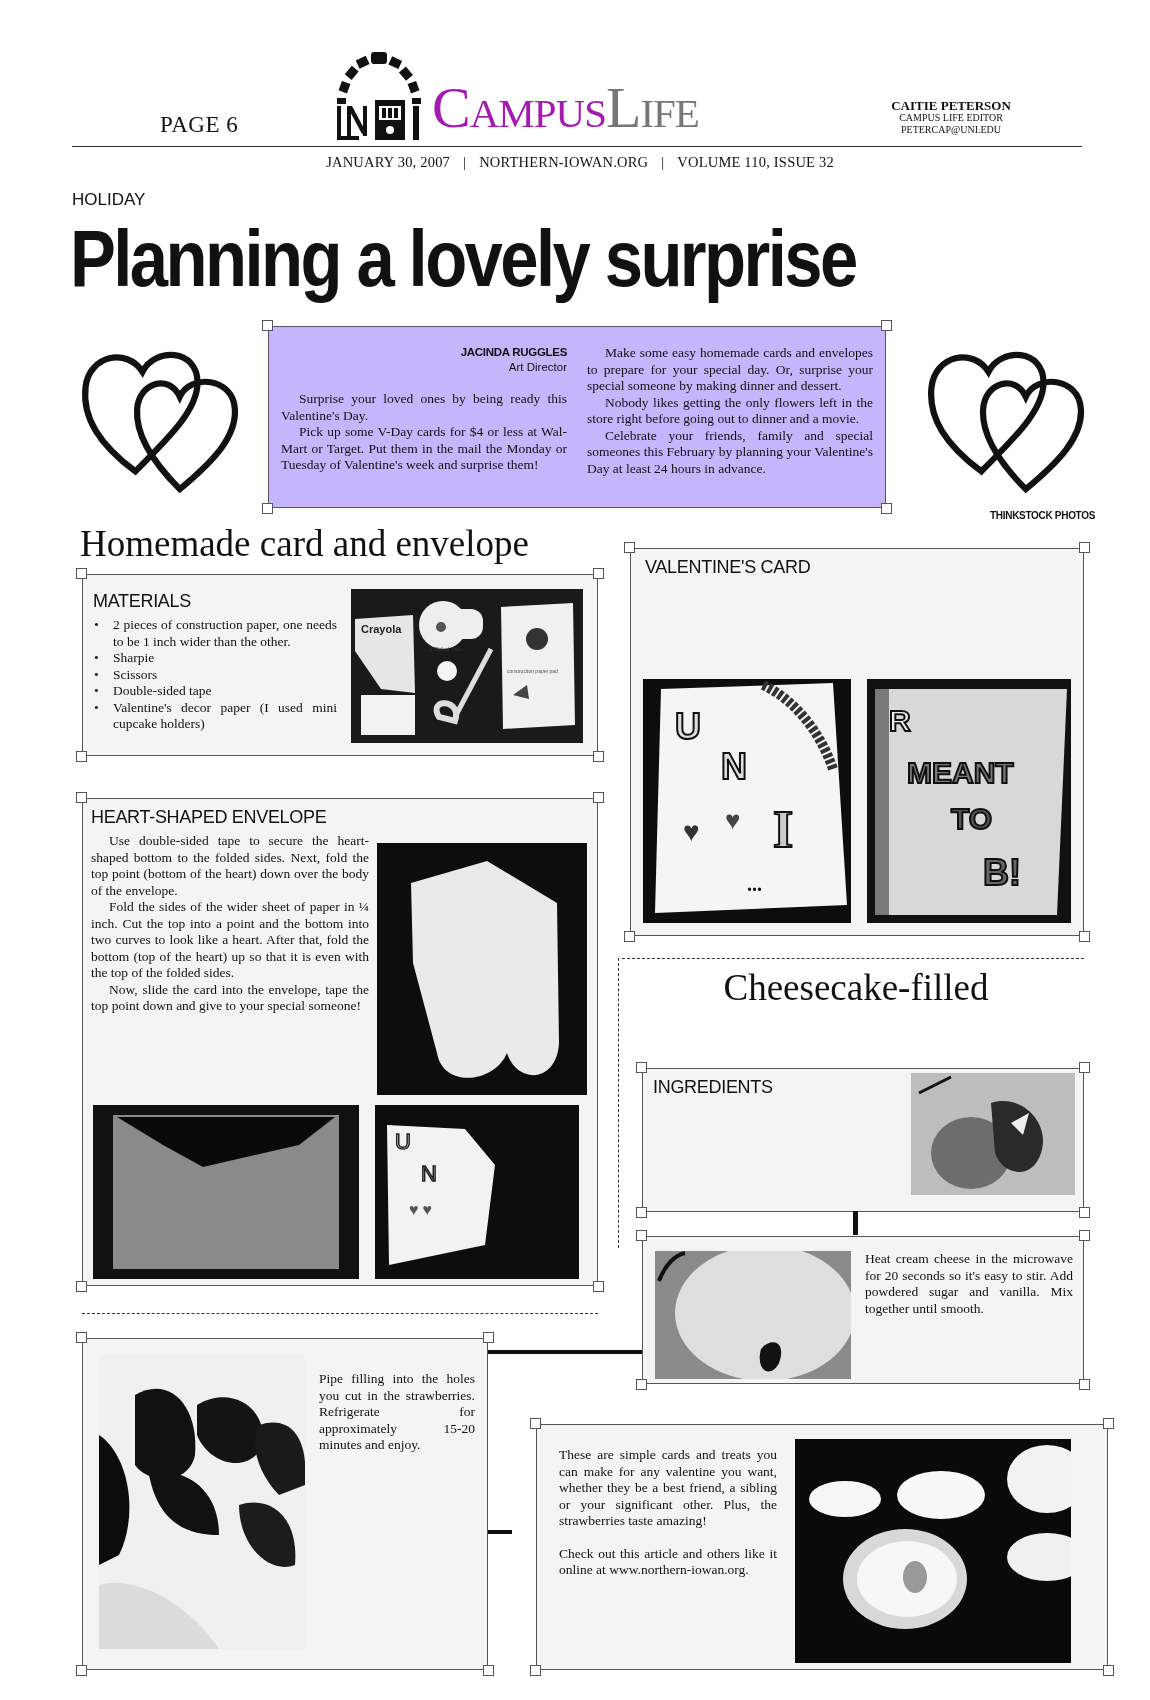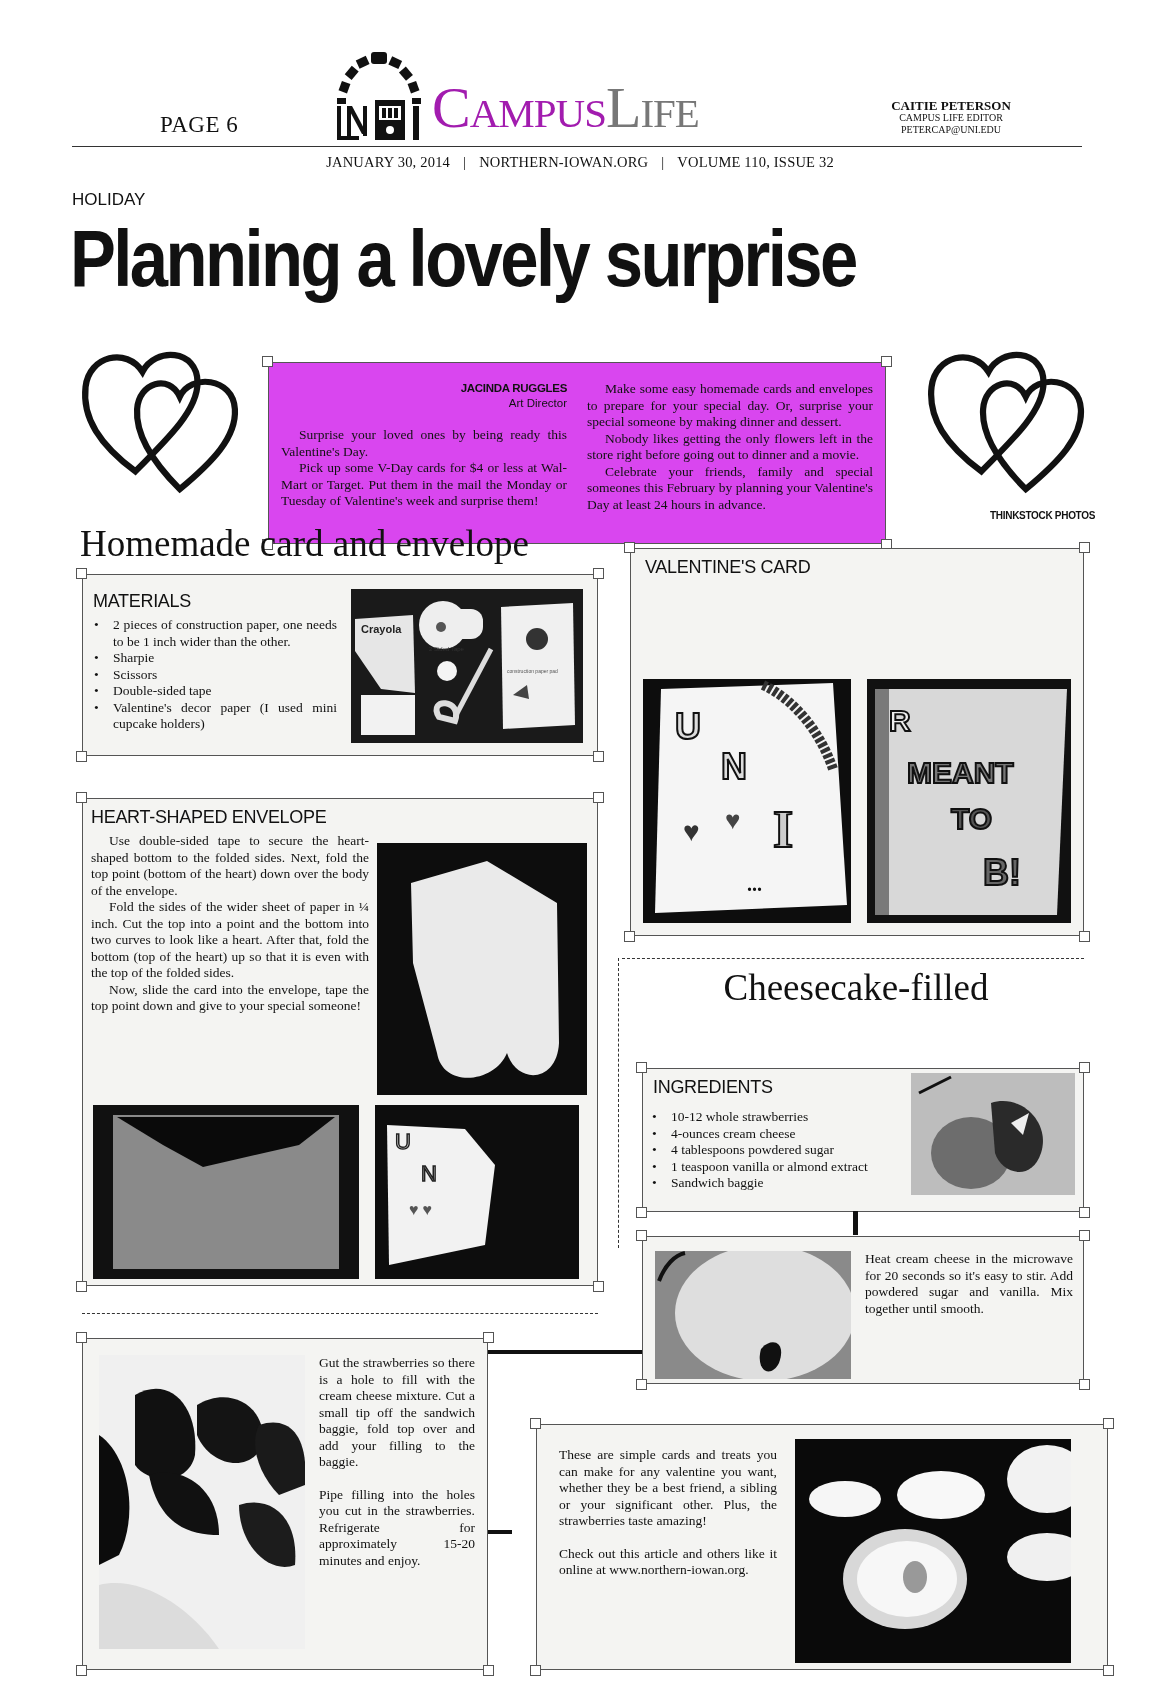--- a/index.html
+++ b/index.html
@@ -108,40 +108,40 @@
 
 <div class="abs editor">
   <div class="name">CAITIE PETERSON</div>
   <div class="role">CAMPUS LIFE EDITOR</div>
   <div class="email">PETERCAP@UNI.EDU</div>
 </div>
 
 <div class="abs rule-top"></div>
 
 <div class="abs dateline">
-  <span>JANUARY 30, 2014</span><span class="sep">|</span><span>NORTHERN-IOWAN.ORG</span><span class="sep">|</span><span>VOLUME 110, ISSUE 32</span>
+  <span>JANUARY 30, 2007</span><span class="sep">|</span><span>NORTHERN-IOWAN.ORG</span><span class="sep">|</span><span>VOLUME 110, ISSUE 32</span>
 </div>
 
 <div class="abs kicker">HOLIDAY</div>
 <div class="abs headline">Planning a lovely surprise</div>
 
 <div class="abs" style="left:72px; top:338px; width:180px; height:160px;">
   <svg viewBox="0 0 200 180" width="180" height="160">
     <path d="M70,150 C30,120 10,90 14,55 C18,20 60,10 78,38 C92,10 140,12 140,50 C140,80 110,110 70,150 Z" fill="none" stroke="#111" stroke-width="7"></path>
     <path d="M120,170 C90,140 70,110 72,80 C74,50 108,40 120,66 C132,40 180,44 182,80 C184,112 156,140 120,170 Z" fill="none" stroke="#111" stroke-width="7"></path>
   </svg>
 </div>
 <div class="abs" style="left:918px; top:338px; width:180px; height:160px;">
   <svg viewBox="0 0 200 180" width="180" height="160">
     <path d="M70,150 C30,120 10,90 14,55 C18,20 60,10 78,38 C92,10 140,12 140,50 C140,80 110,110 70,150 Z" fill="none" stroke="#111" stroke-width="7"></path>
     <path d="M120,170 C90,140 70,110 72,80 C74,50 108,40 120,66 C132,40 180,44 182,80 C184,112 156,140 120,170 Z" fill="none" stroke="#111" stroke-width="7"></path>
   </svg>
 </div>
 
-<div class="frame" style="left:268px; top:326px; width:616px; height:180px; background:#d946ef;margin-top:36px;">
+<div class="frame" style="left:268px; top:326px; width:616px; height:180px; background:#c4b5fd;">
   <span class="c tl"></span>
     <span class="c tr"></span>
     <span class="c bl"></span>
     <span class="c br"></span>
   <div class="abs body-text" style="left:12px; top:18px; width:286px;">
     <div class="byline">
       <div class="n">JACINDA RUGGLES</div>
       <div class="r">Art Director</div>
     </div>
     <div style="height:16px;"></div>
@@ -268,27 +268,20 @@
 <div class="abs section-title" style="left:630px; top:968px; width:452px; text-align:center; line-height:40px;">
   <div>Cheesecake-filled</div>
 </div>
 
 <div class="frame" style="left:642px; top:1068px; width:440px; height:142px;">
   <span class="c tl"></span>
     <span class="c tr"></span>
     <span class="c bl"></span>
     <span class="c br"></span>
   <div class="abs box-head" style="left:10px; top:8px;">INGREDIENTS</div>
-  <ul class="bullets abs body-text" style="left:2px; top:40px; width:260px; font-size:13px;">
-    <li>10-12 whole strawberries</li>
-    <li>4-ounces cream cheese</li>
-    <li>4 tablespoons powdered sugar</li>
-    <li>1 teaspoon vanilla or almond extract</li>
-    <li>Sandwich baggie</li>
-  </ul>
   <div class="photo" style="left:268px; top:4px; width:164px; height:122px;">
     <svg viewBox="0 0 164 122">
       <rect width="164" height="122" fill="#bdbdbd"></rect>
       <ellipse cx="60" cy="80" rx="40" ry="36" fill="#6d6d6d"></ellipse>
       <path d="M80,30 C110,20 140,50 130,80 C120,110 90,100 84,80 Z" fill="#2a2a2a"></path>
       <path d="M100,50 L118,40 L112,62 Z" fill="#eee"></path>
       <line x1="8" y1="20" x2="40" y2="4" stroke="#111" stroke-width="3"></line>
     </svg>
   </div>
 </div>
@@ -327,21 +320,20 @@
       <path d="M36,40 C70,20 100,50 96,100 C90,130 50,130 36,110 Z" fill="#111"></path>
       <path d="M98,50 C130,30 168,50 164,90 C150,120 110,110 98,80 Z" fill="#141414"></path>
       <path d="M160,70 C190,60 210,80 206,130 L180,140 C160,120 150,90 160,70 Z" fill="#1a1a1a"></path>
       <path d="M50,120 C80,110 120,130 120,180 C90,180 60,170 50,120 Z" fill="#111"></path>
       <path d="M0,80 C30,100 40,160 20,200 L0,210 Z" fill="#0c0c0c"></path>
       <path d="M140,150 C170,140 200,160 196,210 C170,220 140,190 140,150 Z" fill="#1c1c1c"></path>
       <path d="M0,230 C40,220 90,250 120,294 L0,294 Z" fill="#dcdcdc"></path>
     </svg>
   </div>
   <div class="abs body-text" style="left:236px; top:16px; width:156px;">
-    <p class="noind">Gut the strawberries so there is a hole to fill with the cream cheese mixture. Cut a small tip off the sandwich baggie, fold top over and add your filling to the baggie.</p>
     <div style="height:16px;"></div>
     <p class="noind">Pipe filling into the holes you cut in the strawberries. Refrigerate for approximately 15-20 minutes and enjoy.</p>
   </div>
 </div>
 
 <div class="frame" style="left:512px; top:1424px; width:570px; height:244px;margin-left:24px;">
   <span class="c tl"></span>
     <span class="c tr"></span>
     <span class="c bl"></span>
     <span class="c br"></span>

